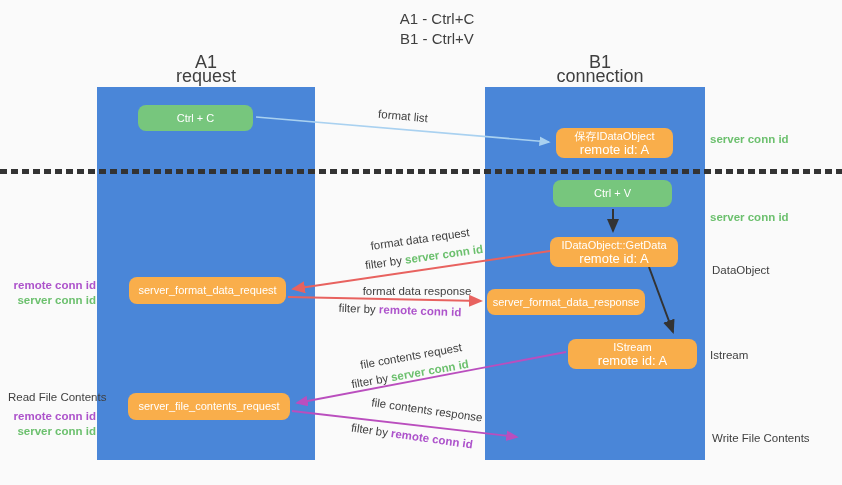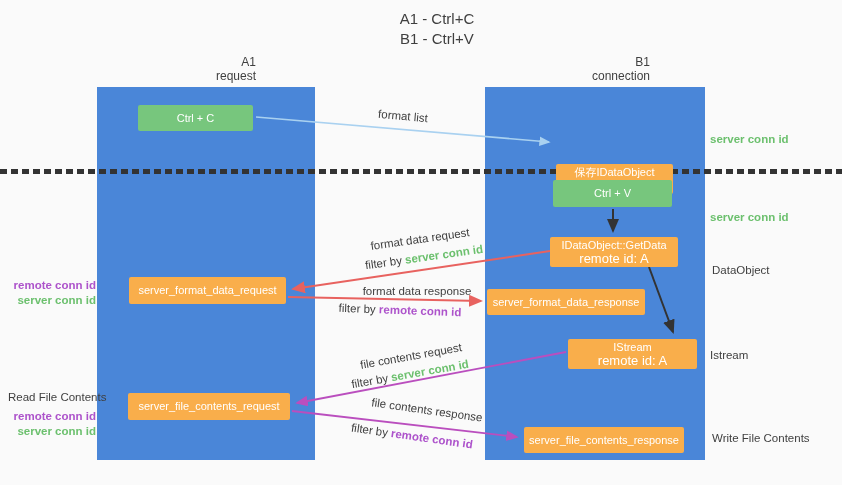--- a/index.html
+++ b/index.html
@@ -15,22 +15,22 @@
     --text-purple:#ad53cb;
     --text-dark:#3f3f3f;
   }
   *{margin:0;padding:0;box-sizing:border-box;}
   html,body{background:var(--background);}
   body{font-family:"Liberation Sans", sans-serif;}
   .canvas{position:relative;width:842px;height:485px;background:var(--background);overflow:hidden;}
 
   .title{position:absolute;left:337px;top:9px;width:200px;text-align:center;
          font-size:15px;line-height:20px;color:var(--text-dark);}
-  .col-header{position:absolute;top:55px;width:100px;text-align:right;
-              font-size:12px;line-height:14px;color:var(--text-dark);}
+  .col-header{position:absolute;top:55px;width:100px;text-align:center;
+              font-size:18px;line-height:14px;color:var(--text-dark);}
   .col-header.left{left:156px;}
   .col-header.right{left:550px;}
 
   .lifeline{position:absolute;top:87px;height:373px;background:var(--lifeline-blue);}
   .lifeline.left-col{left:97px;width:218px;}
   .lifeline.right-col{left:485px;width:220px;}
 
   .divider{position:absolute;left:0;top:169px;width:842px;height:5px;
            background:repeating-linear-gradient(90deg,var(--arrow-black) 0 7px,transparent 7px 11px);}
 
@@ -38,21 +38,21 @@
   .ln-blue{stroke:var(--arrow-light-blue);stroke-width:1.6;}
   .ln-red{stroke:var(--arrow-red);stroke-width:2;}
   .ln-mag{stroke:var(--arrow-magenta);stroke-width:1.8;}
   .ln-blk{stroke:var(--arrow-black);stroke-width:2;}
   .mk-blue{fill:var(--arrow-light-blue);}
   .mk-red{fill:var(--arrow-red);}
   .mk-mag{fill:var(--arrow-magenta);}
   .mk-blk{fill:var(--arrow-black);}
 
   .box{position:absolute;display:flex;flex-direction:column;justify-content:center;align-items:center;
-       color:#fff;font-size:11px;line-height:13px;text-align:right;border-radius:2px;white-space:nowrap;}
+       color:#fff;font-size:11px;line-height:13px;text-align:right;border-radius:8px;white-space:nowrap;}
   .box.green{background:var(--action-green);}
   .box.orange{background:var(--message-orange);}
   .box .l2{font-size:13px;}
 
   .flow-label{position:absolute;white-space:nowrap;font-size:11.5px;color:var(--text-dark);
               transform:translate(-50%,-50%);}
   .flow-label.r-neg8{transform:translate(-50%,-50%) rotate(-8deg);}
   .flow-label.r-neg10{transform:translate(-50%,-50%) rotate(-10deg);}
   .flow-label.r-pos5{transform:translate(-50%,-50%) rotate(5deg);}
   .flow-label.r-pos8{transform:translate(-50%,-50%) rotate(8deg);}
@@ -112,21 +112,21 @@
     <line class="ln-red" x1="550" y1="251" x2="293" y2="289" marker-end="url(#mr)"></line>
     <line class="ln-red" x1="288" y1="297" x2="481" y2="301" marker-end="url(#mr)"></line>
     <line class="ln-mag" x1="566" y1="352" x2="297" y2="403" marker-end="url(#mm)"></line>
     <line class="ln-mag" x1="292" y1="411" x2="517" y2="437" marker-end="url(#mm)"></line>
   </svg>
 
   <div class="box green" style="left:138px;top:105px;width:115px;height:26px;">
     <div>Ctrl + C</div>
   </div>
 
-  <div class="box orange" style="left:556px;top:128px;width:117px;height:30px;margin-top:36px;">
+  <div class="box orange" style="left:556px;top:128px;width:117px;height:30px;">
     <div class="l1">保存IDataObject</div>
     <div class="l2">remote id: A</div>
   </div>
 
   <div class="box green" style="left:553px;top:180px;width:119px;height:27px;">
     <div>Ctrl + V</div>
   </div>
 
   <div class="box orange" style="left:550px;top:237px;width:128px;height:30px;">
     <div class="l1">IDataObject::GetData</div>
@@ -143,23 +143,20 @@
 
   <div class="box orange" style="left:568px;top:339px;width:129px;height:30px;">
     <div class="l1">IStream</div>
     <div class="l2">remote id: A</div>
   </div>
 
   <div class="box orange" style="left:128px;top:393px;width:162px;height:27px;">
     <div>server_file_contents_request</div>
   </div>
 
-  <div class="box orange" style="left:524px;top:427px;width:160px;height:26px;">
-    <div>server_file_contents_response</div>
-  </div>
 
   <div class="flow-label r-pos5" style="left:403px;top:116px;">format list</div>
 
   <div class="flow-label r-neg8" style="left:420px;top:239px;">format data request</div>
   <div class="flow-label r-neg8" style="left:424px;top:257px;">
     <span>filter by</span>
     <span class="green-bold">server conn id</span>
   </div>
 
   <div class="flow-label" style="left:417px;top:291px;">format data response</div>

